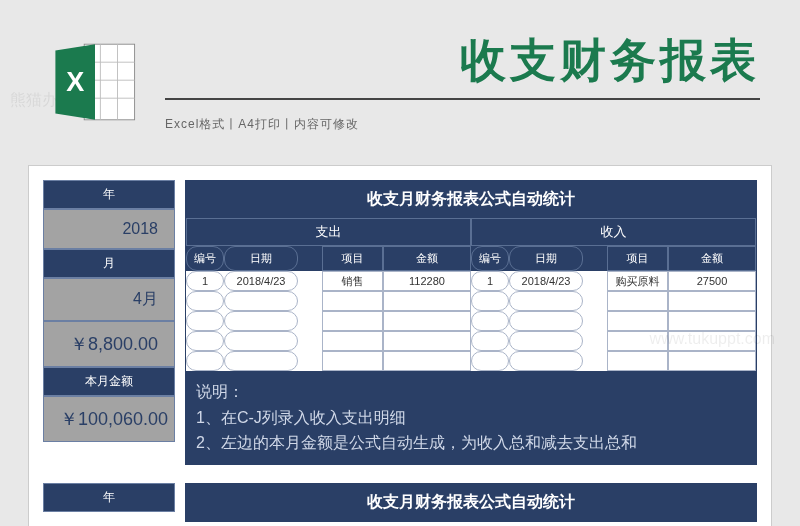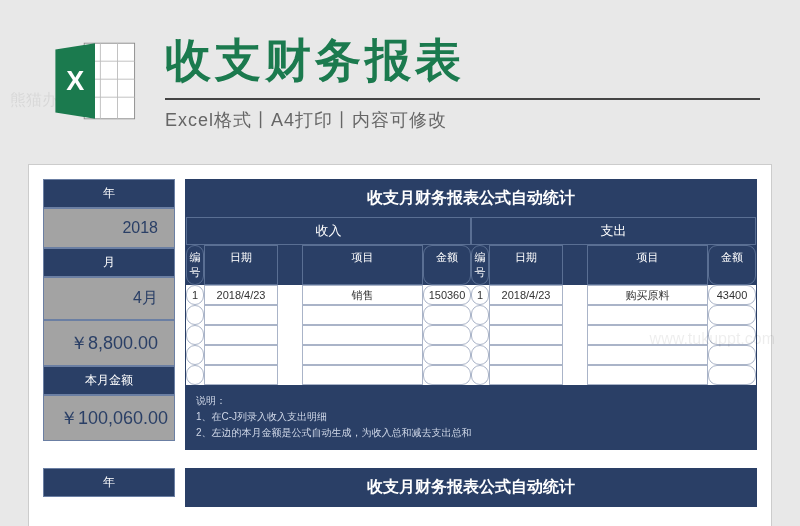--- a/index.html
+++ b/index.html
@@ -32,24 +32,25 @@
 }
 .excel-icon svg { width: 100%; height: 100%; }
 .title-block { flex: 1; }
 .main-title {
   font-size: 46px;
   font-weight: 700;
   color: #1b7a4e;
   letter-spacing: 4px;
   border-bottom: 2px solid #444;
   padding-bottom: 6px;
-  margin-bottom: 8px;
+  margin-bottom: 16px;
+  text-align: right;
 }
 .sub-title {
-  font-size: 18px;
+  font-size: 12px;
   color: #666;
   letter-spacing: 1px;
 }
 .preview {
   margin: 12px 28px 0 28px;
   background: #fff;
   border: 1px solid #ccc;
   padding: 14px 14px 0 14px;
   height: 380px;
   overflow: hidden;
@@ -113,41 +114,41 @@
   display: flex;
   background: #2a3f66;
   color: #fff;
   font-size: 11px;
 }
 .col-h {
   text-align: center;
   padding: 4px 0;
   border: 1px solid #5a6f93;
 }
-.c-no { width: 18px; border-radius: 11px; }
-.c-date { width: 74px; }
+.c-no { width: 38px; border-radius: 11px; }
+.c-date { width: 74px; border-radius: 11px; }
 .c-item { flex: 1; margin-left: 24px; }
-.c-amt { width: 48px; border-radius: 9px; }
+.c-amt { width: 88px; }
 .data-rows { background: #fff; }
 .data-row {
   display: flex;
   font-size: 11px;
   color: #333;
   height: 20px;
 }
 .data-row .cell {
   border: 1px solid #aab4c8;
   text-align: center;
   line-height: 18px;
   overflow: hidden;
 }
 .notes {
   background: #2a3f66;
   color: #d0d8e8;
-  font-size: 10px;
+  font-size: 16px;
   padding: 8px 10px;
   line-height: 1.6;
   flex: 1;
 }
 </style>
 </head>
 <body>
 
 <div class="watermark wm1">熊猫办公</div>
 <div class="watermark wm2">www.tukuppt.com</div>
@@ -180,43 +181,43 @@
       <div class="left-cell left-header">月</div>
       <div class="left-cell left-value">4月</div>
       <div class="left-cell left-value big">￥8,800.00</div>
       <div class="left-cell left-header">本月金额</div>
       <div class="left-cell left-value big">￥100,060.00</div>
     </div>
 
     <div class="right-block">
       <div class="table-title">收支月财务报表公式自动统计</div>
       <div class="sub-headers">
+        <div class="sub-half">支出</div>
         <div class="sub-half">收入</div>
-        <div class="sub-half">支出</div>
       </div>
       <div class="col-headers">
         <div class="col-h c-no">编号</div>
         <div class="col-h c-date">日期</div>
         <div class="col-h c-item">项目</div>
         <div class="col-h c-amt">金额</div>
         <div class="col-h c-no">编号</div>
         <div class="col-h c-date">日期</div>
         <div class="col-h c-item">项目</div>
         <div class="col-h c-amt">金额</div>
       </div>
       <div class="data-rows" id="data-rows">
           <div class="data-row">
             <div class="cell c-no">1</div>
             <div class="cell c-date">2018/4/23</div>
             <div class="cell c-item">销售</div>
-            <div class="cell c-amt">150360</div>
+            <div class="cell c-amt">112280</div>
             <div class="cell c-no">1</div>
             <div class="cell c-date">2018/4/23</div>
             <div class="cell c-item">购买原料</div>
-            <div class="cell c-amt">43400</div>
+            <div class="cell c-amt">27500</div>
           </div>
           <div class="data-row">
             <div class="cell c-no"></div>
             <div class="cell c-date"></div>
             <div class="cell c-item"></div>
             <div class="cell c-amt"></div>
             <div class="cell c-no"></div>
             <div class="cell c-date"></div>
             <div class="cell c-item"></div>
             <div class="cell c-amt"></div>

